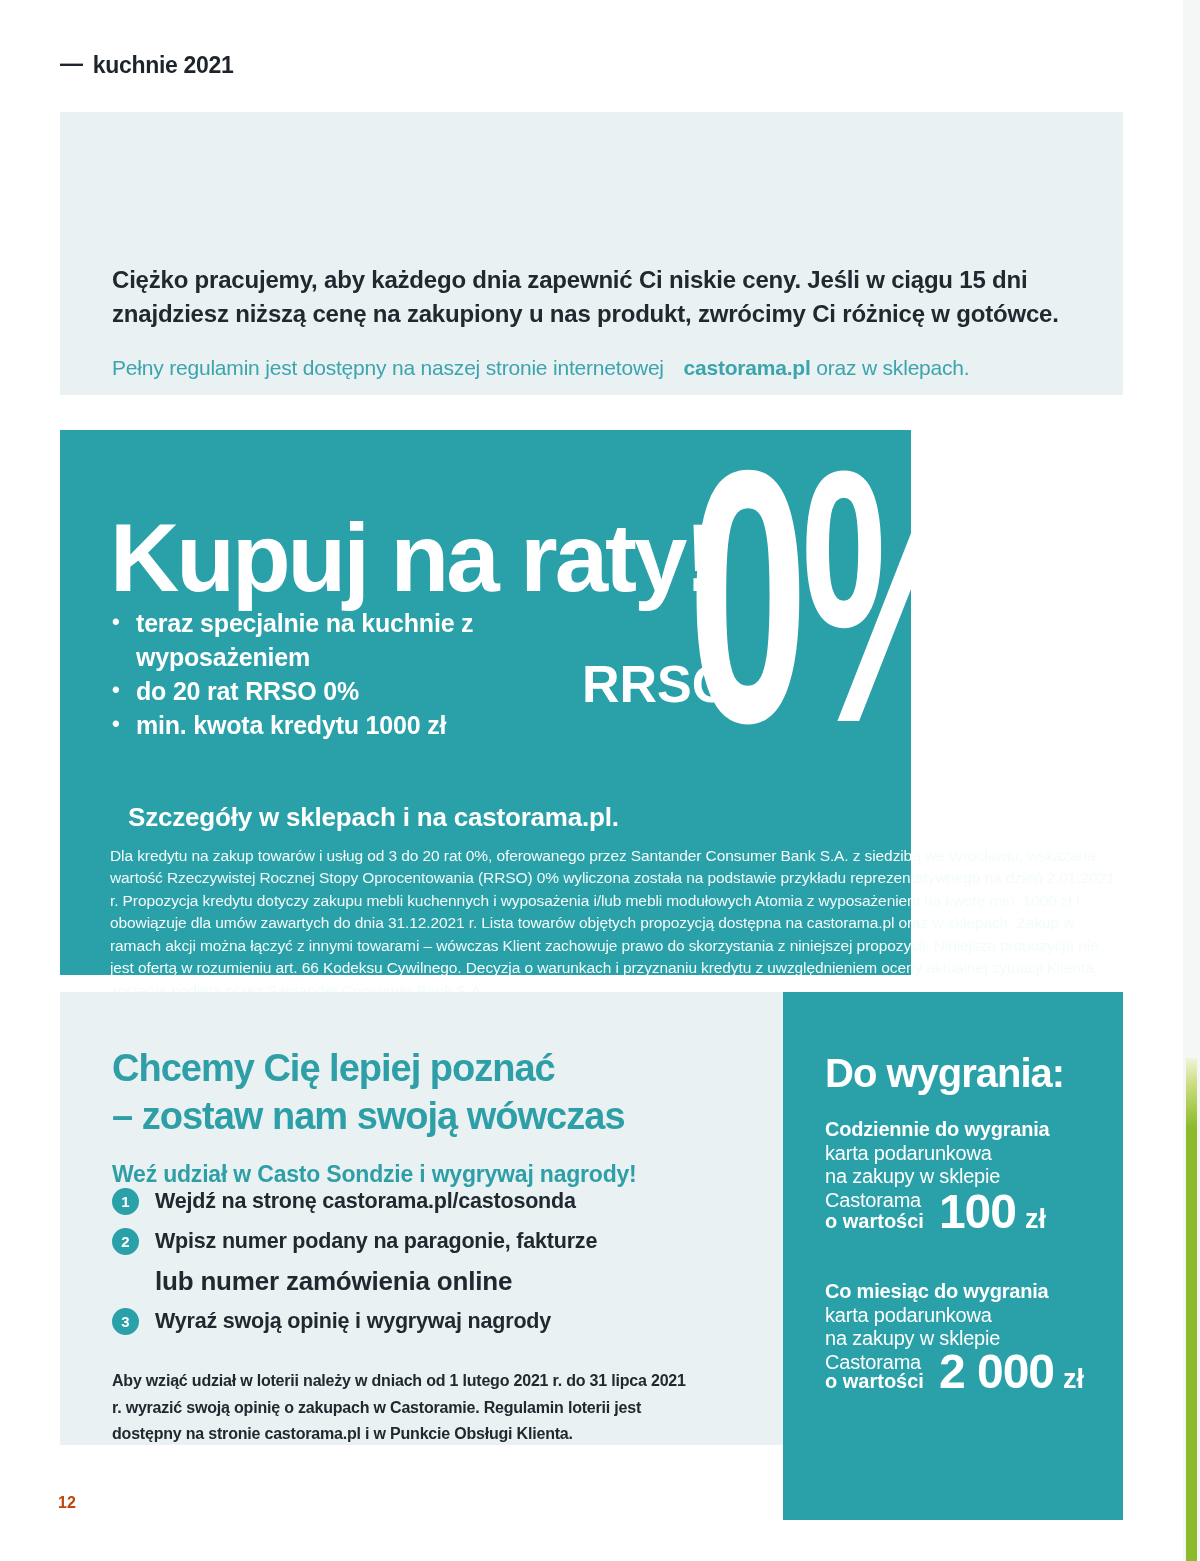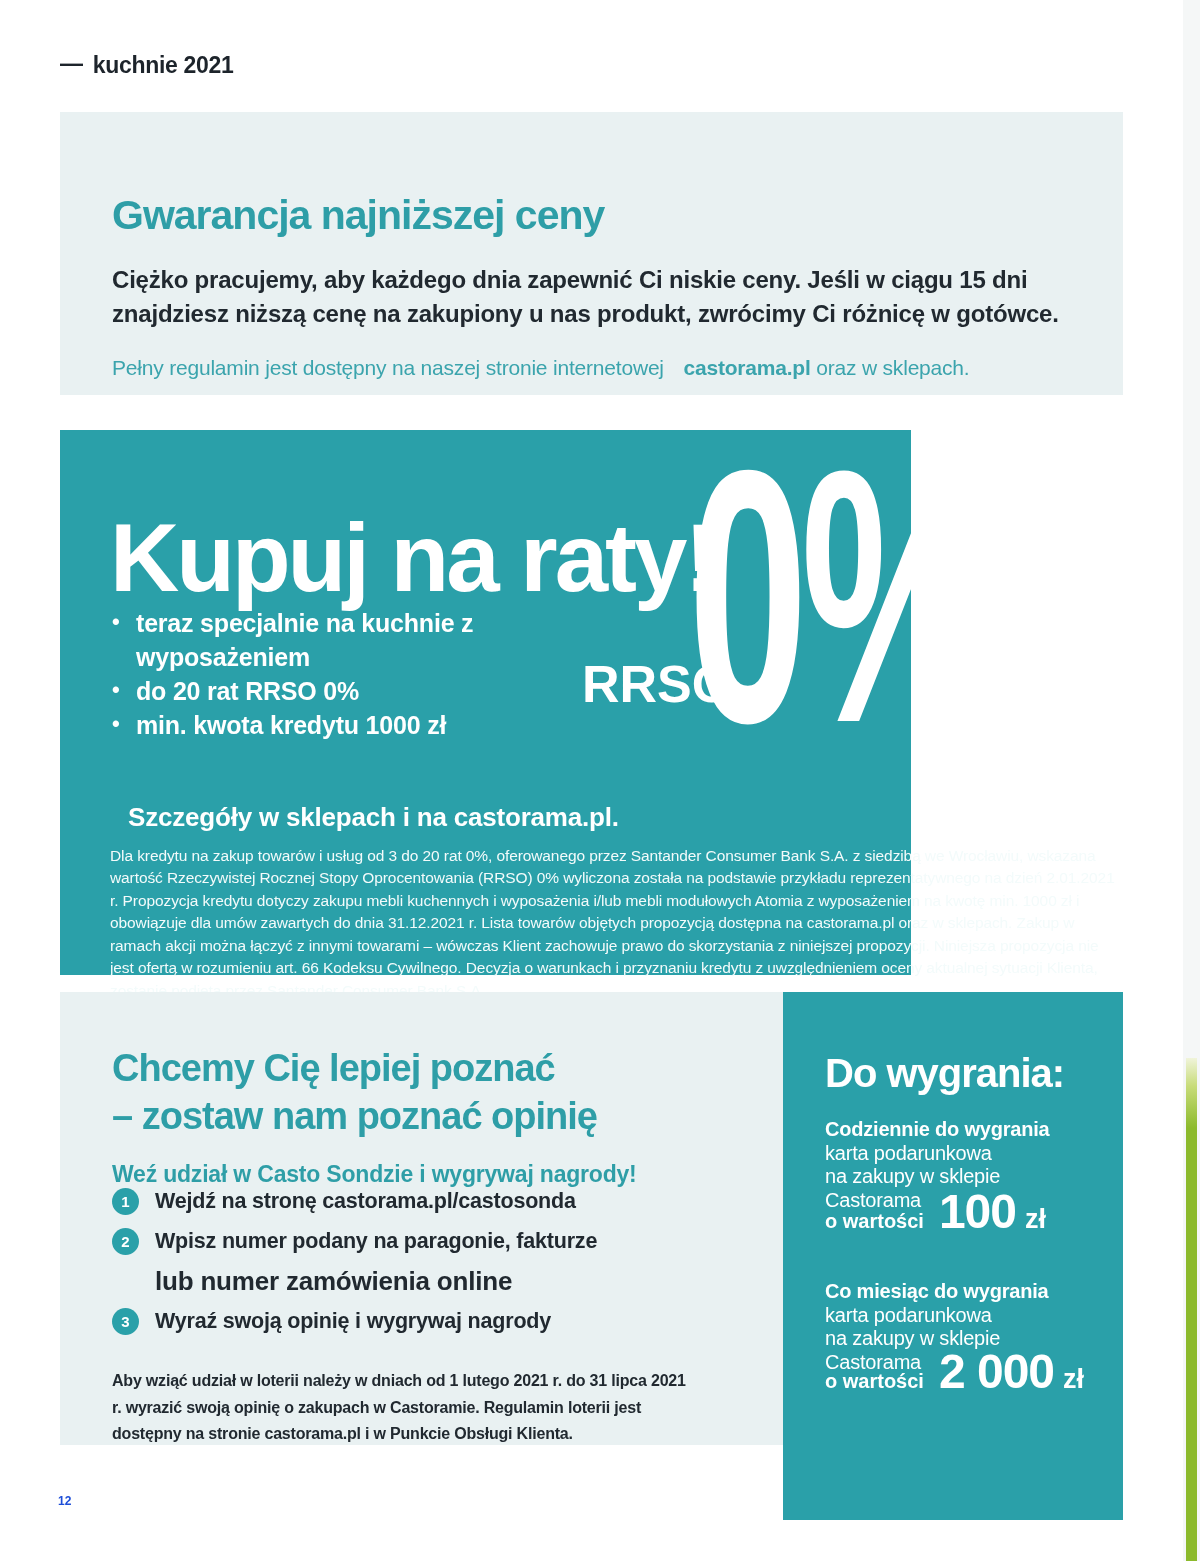--- a/index.html
+++ b/index.html
@@ -7,21 +7,21 @@
        font-family:"Liberation Sans", sans-serif;color:#212930;}
   .abs{position:absolute;}
 
   
   .page-edge{left:1183px;top:0;width:17px;height:1561px;background:#f5f7f7;}
   .green-strip{left:1186px;top:1058px;width:11px;height:503px;
     background:linear-gradient(180deg,#f0f4da 0px,#c8dc7a 28px,#8cba2c 70px,#8cba2c 100%);}
   .header{left:60px;top:52px;display:flex;align-items:center;gap:10px;
     font-size:23px;font-weight:700;color:#1d242b;letter-spacing:-0.3px;}
   .header .dash{font-weight:700;position:relative;top:-2px;}
-  .pagenum{left:58px;top:1494px;font-size:12px;font-weight:700;color:#1d4ed8;}
+  .pagenum{left:58px;top:1494px;font-size:16px;font-weight:700;color:#c2410c;}
 
   
   .box{position:absolute;box-sizing:border-box;}
   .box-light{background:#e9f1f2;}
   .box-teal{background:#2aa0a9;color:#ffffff;}
   #box-guarantee{left:60px;top:112px;width:1063px;height:283px;}
   #box-installments{left:60px;top:430px;width:851px;height:545px;}
   #box-survey{left:60px;top:992px;width:775px;height:453px;}
   #box-prizes{left:783px;top:992px;width:340px;height:528px;}
 
@@ -79,21 +79,20 @@
 
 <div class="abs page-edge"></div>
 <div class="abs green-strip"></div>
 
 <div class="abs header">
   <span class="dash">—</span>
   <span>kuchnie 2021</span>
 </div>
 
 <section class="box box-light" id="box-guarantee">
-  <h1 class="abs g-title">Gwarancja najniższej ceny</h1>
   <p class="abs g-body">Ciężko pracujemy, aby każdego dnia zapewnić Ci niskie ceny. Jeśli w ciągu 15 dni znajdziesz niższą cenę na zakupiony u nas produkt, zwrócimy Ci różnicę w gotówce.</p>
   <p class="abs g-note"><span>Pełny regulamin jest dostępny na naszej stronie internetowej </span><b>castorama.pl</b><span> oraz w sklepach.</span></p>
 </section>
 
 <section class="box box-teal" id="box-installments">
   <h1 class="abs i-title">Kupuj na raty!</h1>
 
   <div class="abs i-bullets">
     <div class="li">
       <span class="dot">•</span>
@@ -113,21 +112,21 @@
   <div class="abs i-rrso-zero">0%</div>
 
   <p class="abs i-details"><span>Szczegóły w sklepach i na </span><b>castorama.pl.</b></p>
 
   <p class="abs i-legal">Dla kredytu na zakup towarów i usług od 3 do 20 rat 0%, oferowanego przez Santander Consumer Bank S.A. z siedzibą we Wrocławiu, wskazana wartość Rzeczywistej Rocznej Stopy Oprocentowania (RRSO) 0% wyliczona została na podstawie przykładu reprezentatywnego na dzień 2.01.2021 r. Propozycja kredytu dotyczy zakupu mebli kuchennych i wyposażenia i/lub mebli modułowych Atomia z wyposażeniem na kwotę min. 1000 zł i obowiązuje dla umów zawartych do dnia 31.12.2021 r. Lista towarów objętych propozycją dostępna na castorama.pl oraz w sklepach. Zakup w ramach akcji można łączyć z innymi towarami – wówczas Klient zachowuje prawo do skorzystania z niniejszej propozycji. Niniejsza propozycja nie jest ofertą w rozumieniu art. 66 Kodeksu Cywilnego. Decyzja o warunkach i przyznaniu kredytu z uwzględnieniem oceny aktualnej sytuacji Klienta, zostanie podjęta przez Santander Consumer Bank S.A.</p>
 </section>
 
 <section class="box box-light" id="box-survey">
   <h1 class="abs s-title">
     <span>Chcemy Cię lepiej poznać</span><br>
-    <span>– zostaw nam poznać opinię</span>
+    <span>– zostaw nam swoją wówczas</span>
   </h1>
   <p class="abs s-sub">Weź udział w Casto Sondzie i wygrywaj nagrody!</p>
 
   <div class="abs s-steps">
     <div class="s-step">
       <span class="num">1</span>
       <span class="txt">Wejdź na stronę castorama.pl/castosonda</span>
     </div>
     <div class="s-step">
       <span class="num">2</span>

